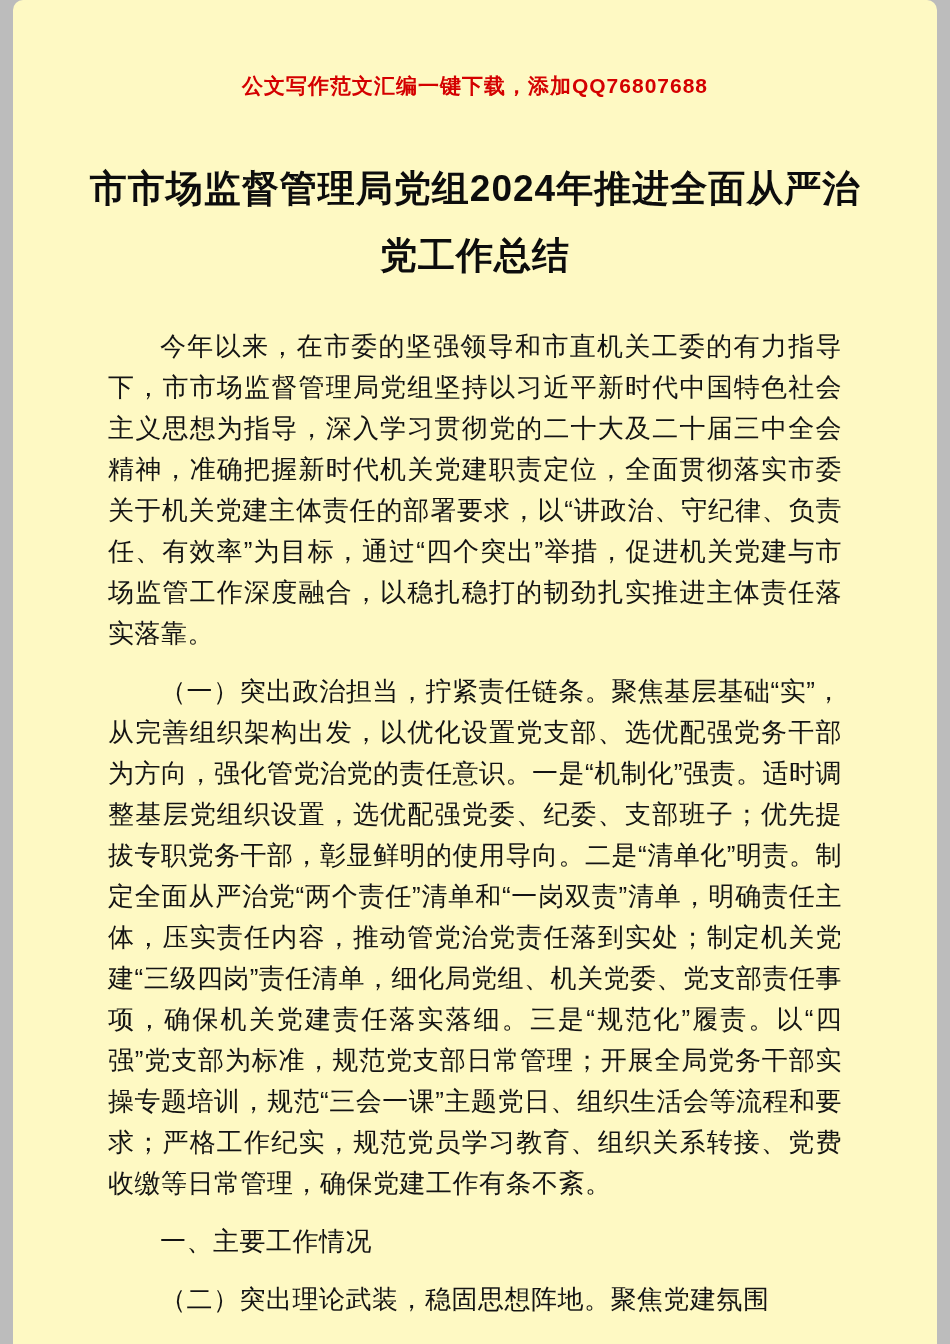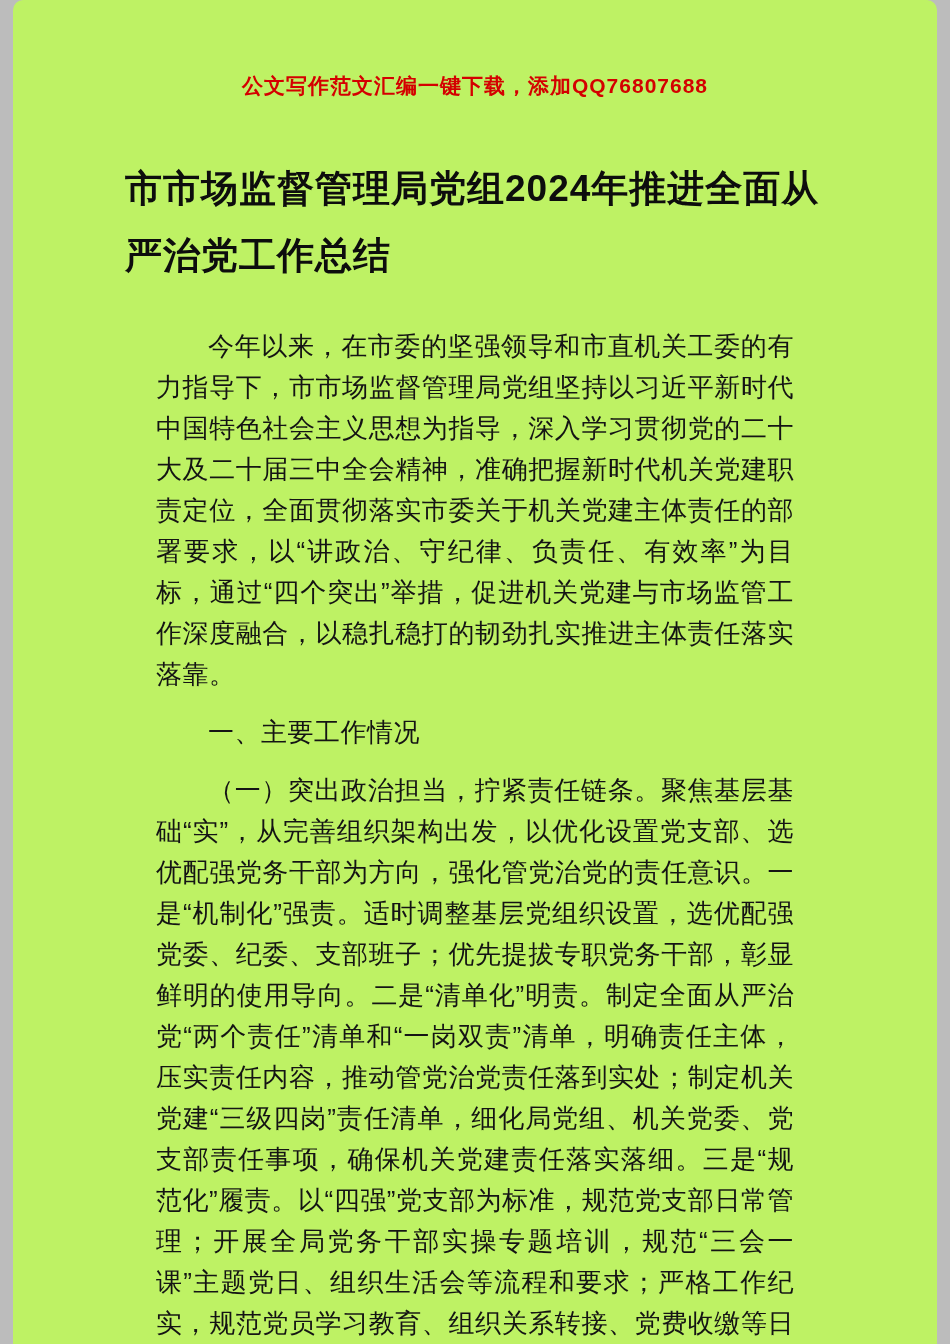--- a/index.html
+++ b/index.html
@@ -13,42 +13,42 @@
     overflow: hidden;
     font-family: "Liberation Sans", "DejaVu Sans", sans-serif;
     position: relative;
   }
   .page {
     position: absolute;
     top: 0;
     left: 13px;
     width: 924px;
     height: 1344px;
-    background: #bef264;
+    background: #fef9c3;
     border-radius: 10px 10px 0 0;
     overflow: hidden;
     box-sizing: border-box;
-    padding: 0 112px;
+    padding: 0 64px;
   }
   .promo {
     margin-top: 72px;
     text-align: center;
     font-size: 21px;
     font-weight: 600;
     color: #d40000;
     letter-spacing: 1px;
     white-space: nowrap;
   }
   .title {
     margin: 55px auto 0;
     font-size: 37px;
     line-height: 1.82;
     font-weight: 700;
     color: #0d0d0d;
-    text-align: left;
+    text-align: center;
     letter-spacing: 1px;
   }
   .body-text {
     margin-top: 36px;
     padding: 0 14px;
   }
   p.para {
     margin: 17px;
     font-size: 26px;
     line-height: 41px;
@@ -60,17 +60,17 @@
   }
 </style>
 </head>
 <body>
 
 <div class="page">
   <div class="promo">公文写作范文汇编一键下载，添加QQ76807688</div>
   <h1 class="title">市市场监督管理局党组2024年推进全面从严治党工作总结</h1>
   <div class="body-text" id="doc-body">
       <p class="para body">今年以来，在市委的坚强领导和市直机关工委的有力指导下，市市场监督管理局党组坚持以习近平新时代中国特色社会主义思想为指导，深入学习贯彻党的二十大及二十届三中全会精神，准确把握新时代机关党建职责定位，全面贯彻落实市委关于机关党建主体责任的部署要求，以“讲政治、守纪律、负责任、有效率”为目标，通过“四个突出”举措，促进机关党建与市场监管工作深度融合，以稳扎稳打的韧劲扎实推进主体责任落实落靠。</p>
+      <p class="para body">（一）突出政治担当，拧紧责任链条。聚焦基层基础“实”，从完善组织架构出发，以优化设置党支部、选优配强党务干部为方向，强化管党治党的责任意识。一是“机制化”强责。适时调整基层党组织设置，选优配强党委、纪委、支部班子；优先提拔专职党务干部，彰显鲜明的使用导向。二是“清单化”明责。制定全面从严治党“两个责任”清单和“一岗双责”清单，明确责任主体，压实责任内容，推动管党治党责任落到实处；制定机关党建“三级四岗”责任清单，细化局党组、机关党委、党支部责任事项，确保机关党建责任落实落细。三是“规范化”履责。以“四强”党支部为标准，规范党支部日常管理；开展全局党务干部实操专题培训，规范“三会一课”主题党日、组织生活会等流程和要求；严格工作纪实，规范党员学习教育、组织关系转接、党费收缴等日常管理，确保党建工作有条不紊。</p>
       <p class="para heading">一、主要工作情况</p>
-      <p class="para body">（一）突出政治担当，拧紧责任链条。聚焦基层基础“实”，从完善组织架构出发，以优化设置党支部、选优配强党务干部为方向，强化管党治党的责任意识。一是“机制化”强责。适时调整基层党组织设置，选优配强党委、纪委、支部班子；优先提拔专职党务干部，彰显鲜明的使用导向。二是“清单化”明责。制定全面从严治党“两个责任”清单和“一岗双责”清单，明确责任主体，压实责任内容，推动管党治党责任落到实处；制定机关党建“三级四岗”责任清单，细化局党组、机关党委、党支部责任事项，确保机关党建责任落实落细。三是“规范化”履责。以“四强”党支部为标准，规范党支部日常管理；开展全局党务干部实操专题培训，规范“三会一课”主题党日、组织生活会等流程和要求；严格工作纪实，规范党员学习教育、组织关系转接、党费收缴等日常管理，确保党建工作有条不紊。</p>
       <p class="para body">（二）突出理论武装，稳固思想阵地。聚焦党建氛围</p>
     </div>
 </div>
 
 </body></html>

